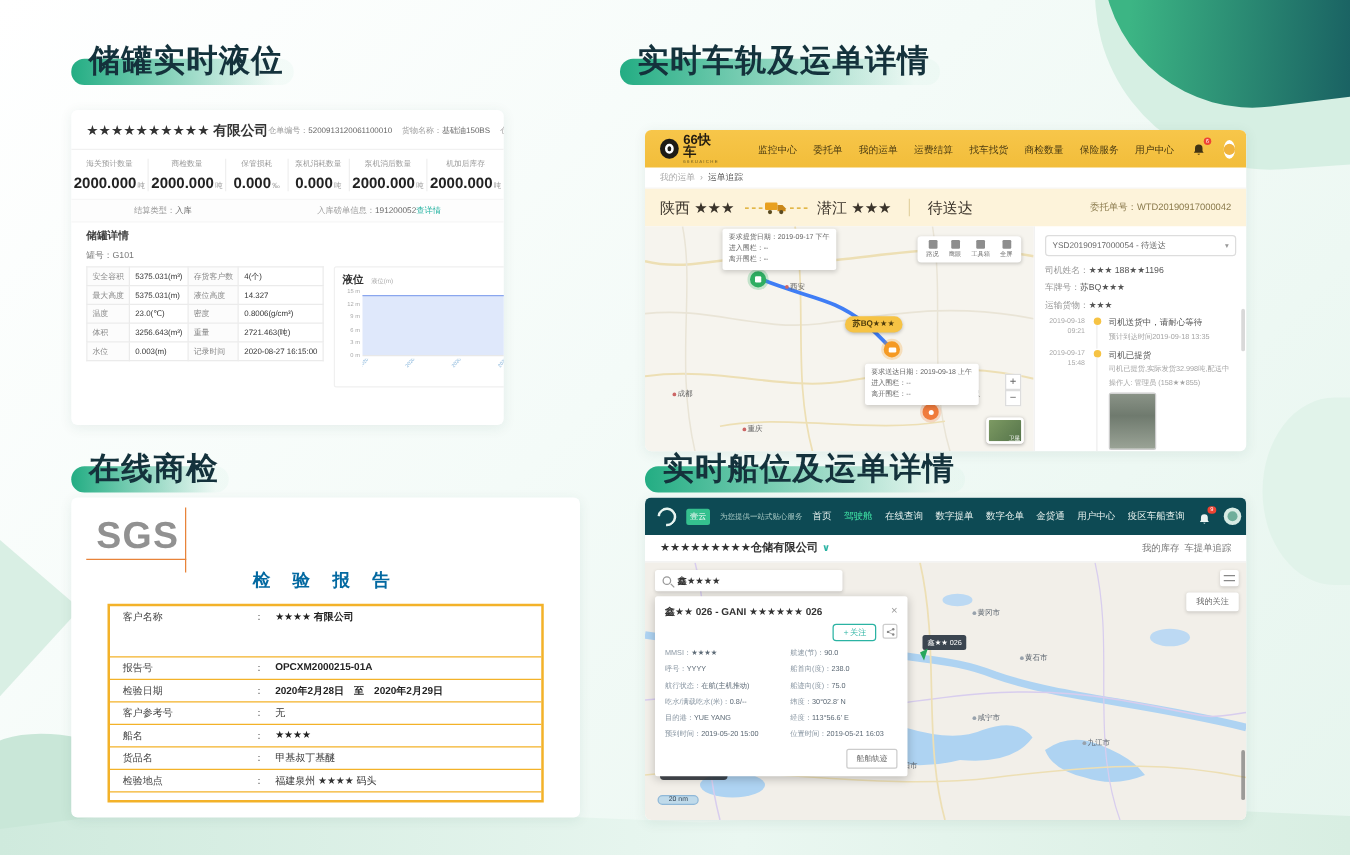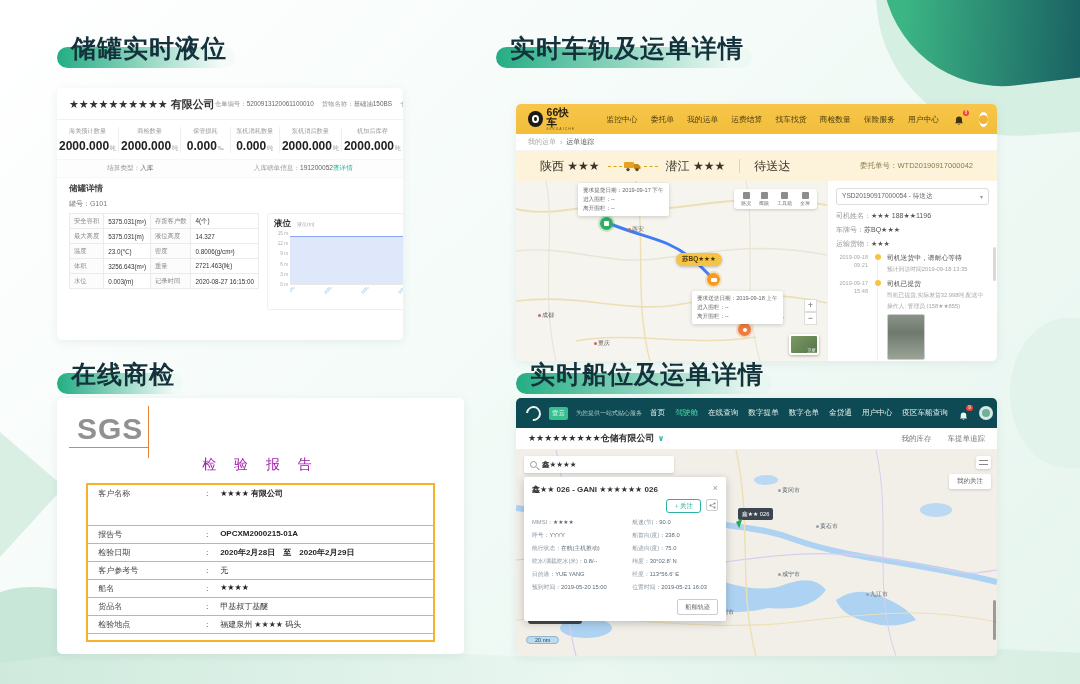--- a/index.html
+++ b/index.html
@@ -69,21 +69,21 @@
   .k-logo-sub{font-size:3.5px;color:#6b5a23;letter-spacing:1px}
   .k-nav-items{display:flex;gap:13px;margin-left:16px;flex:1}
   .k-nav-item{font-size:7.8px;color:#4c3c12;cursor:pointer;white-space:nowrap}
   .k-bell{position:relative;width:12px;height:12px;cursor:pointer}
   .k-bell svg{width:12px;height:12px}
   .k-badge{position:absolute;top:-3px;right:-4px;background:#e43;color:#fff;font-size:4.5px;border-radius:5px;padding:0 2px;line-height:6px}
   .k-avatar{width:15px;height:15px;border-radius:50%;background:#fff;display:flex;align-items:center;justify-content:center;cursor:pointer}
   .k-avatar::after{content:"";width:9px;height:9px;border-radius:50%;background:#f0b33c}
   .k-crumb{height:17px;display:flex;align-items:center;gap:4px;padding:0 12px;font-size:7px;color:#aaa;border-bottom:1px solid #f5f5f5}
   .k-crumb .cur{color:#555}
-  .k-way{height:30px;background:#fdf3da;display:flex;align-items:center;padding:0 24px;gap:8px}
+  .k-way{height:30px;background:#fdf3da;display:flex;align-items:center;padding:0 12px;gap:8px}
   .k-way-city{font-size:12px;color:#3a332a;white-space:nowrap}
   .k-truckline{display:flex;align-items:center;gap:2px}
   .k-truckline .dash{width:14px;border-top:1.5px dashed #d9a419}
   .k-way-divider{width:1px;height:14px;background:#e4d3a3;margin:0 6px}
   .k-way-status{font-size:12px;color:#3a332a}
   .k-way-order{margin-left:auto;font-size:7.5px;color:#8a7a4c;white-space:nowrap}
   .k-body{display:flex;height:180px}
   .k-map{flex:1;position:relative;background:#f6f4ee;overflow:hidden}
   .k-tip{position:absolute;background:#fff;box-shadow:0 1px 4px rgba(0,0,0,.18);border-radius:2px;padding:3px 5px;font-size:5.6px;color:#666;line-height:1.6;white-space:nowrap;z-index:3}
   .k-marker{position:absolute;width:13px;height:13px;border-radius:50%;display:flex;align-items:center;justify-content:center;z-index:2;cursor:pointer}
@@ -120,21 +120,21 @@
   .k-tl-sub{font-size:5.8px;color:#a5a5a5;margin-top:2px;white-space:nowrap;overflow:hidden;text-overflow:ellipsis}
   .k-photo{width:38px;height:46px;margin-top:3px;border-radius:2px;background:linear-gradient(180deg,#8a9387,#6f7a6e 40%,#9aa396);border:1px solid #ccc}
   .k-scroll{position:absolute;right:1px;top:66px;width:3px;height:34px;background:#d9d9d9;border-radius:2px;cursor:pointer}
 
   
   #sgs-card{left:57px;top:398px;width:407px;height:256px;padding:14px 18px}
   .g-logo{position:relative;display:inline-block;font-size:30px;font-weight:800;letter-spacing:1px;color:#919191;line-height:1;padding:2px 6px 4px 2px}
   .g-logo::after{content:"";position:absolute;left:-6px;right:0;bottom:0;border-bottom:1.5px solid #e8833a}
   .g-logo::before{content:"";position:absolute;right:0;top:-6px;bottom:-10px;border-right:1.5px solid #e8833a}
   .g-center{text-align:center;margin-top:8px}
-  .g-doc-title{font-size:14px;font-weight:400;color:#a21caf;letter-spacing:7px}
+  .g-doc-title{font-size:14px;font-weight:700;color:#0369a1;letter-spacing:7px}
   .g-report-no{font-size:9.5px;font-weight:700;color:#222;margin-top:4px}
   .g-table{margin:9px auto 0;width:94%;border:2px solid #f3b229}
   .g-row{display:grid;grid-template-columns:96px 26px 1fr;padding:3px 4px 3px 10px;border-bottom:1.5px solid #f3b229;align-items:start}
   .g-row:last-child{border-bottom:none}
   .g-row.tall{padding-bottom:26px}
   .g-lab{font-size:8px;color:#444}
   .g-colon{font-size:8px;color:#666;text-align:center}
   .g-val{font-size:8px;color:#222;font-weight:700}
   .g-val.normal{font-weight:400;color:#333}
 
@@ -148,21 +148,21 @@
   .s-nav-item{font-size:7.6px;color:#e7f1ee;cursor:pointer;white-space:nowrap}
   .s-nav-item.active{color:#3fe3a5}
   .s-bell{position:relative;width:11px;height:11px;cursor:pointer}
   .s-bell svg{width:11px;height:11px}
   .s-badge-n{position:absolute;top:-3px;right:-4px;background:#e43;color:#fff;font-size:4.5px;border-radius:5px;padding:0 2px;line-height:6px}
   .s-avatar{width:14px;height:14px;border-radius:50%;background:#d7ebe4;display:flex;align-items:center;justify-content:center;cursor:pointer}
   .s-avatar::after{content:"";width:8px;height:8px;border-radius:50%;background:#6fae9b}
   .s-sub{height:22px;display:flex;align-items:center;padding:0 12px;border-bottom:1px solid #f0f0f0;background:#fff}
   .s-company{font-size:9px;font-weight:700;color:#333;cursor:pointer}
   .s-company .chev{color:#2bb3a3;font-size:8px;margin-left:3px}
-  .s-sub-links{margin-left:auto;display:flex;gap:16px}
+  .s-sub-links{margin-left:auto;display:flex;gap:4px}
   .s-sub-link{font-size:7.5px;color:#777;cursor:pointer}
   .s-map{position:relative;height:206px;background:#f2efe9;overflow:hidden}
   .s-search{position:absolute;left:8px;top:6px;width:150px;height:17px;background:#fff;border-radius:2px;box-shadow:0 1px 3px rgba(0,0,0,.15);display:flex;align-items:center;gap:5px;padding:0 6px;z-index:4}
   .s-search .q{width:7px;height:7px;border:1.2px solid #999;border-radius:50%;position:relative;flex-shrink:0}
   .s-search .q::after{content:"";position:absolute;left:5px;top:6px;width:4px;border-top:1.2px solid #999;transform:rotate(45deg)}
   .s-search-txt{font-size:7.5px;font-weight:700;color:#333}
   .s-popup{position:absolute;left:8px;top:27px;width:202px;background:#fff;border-radius:2px;box-shadow:0 2px 8px rgba(0,0,0,.22);padding:7px 8px 6px;z-index:4}
   .s-pop-head{display:flex;justify-content:space-between;align-items:flex-start}
   .s-pop-title{font-size:8px;font-weight:700;color:#333}
   .s-pop-close{font-size:9px;color:#999;cursor:pointer;line-height:1}

